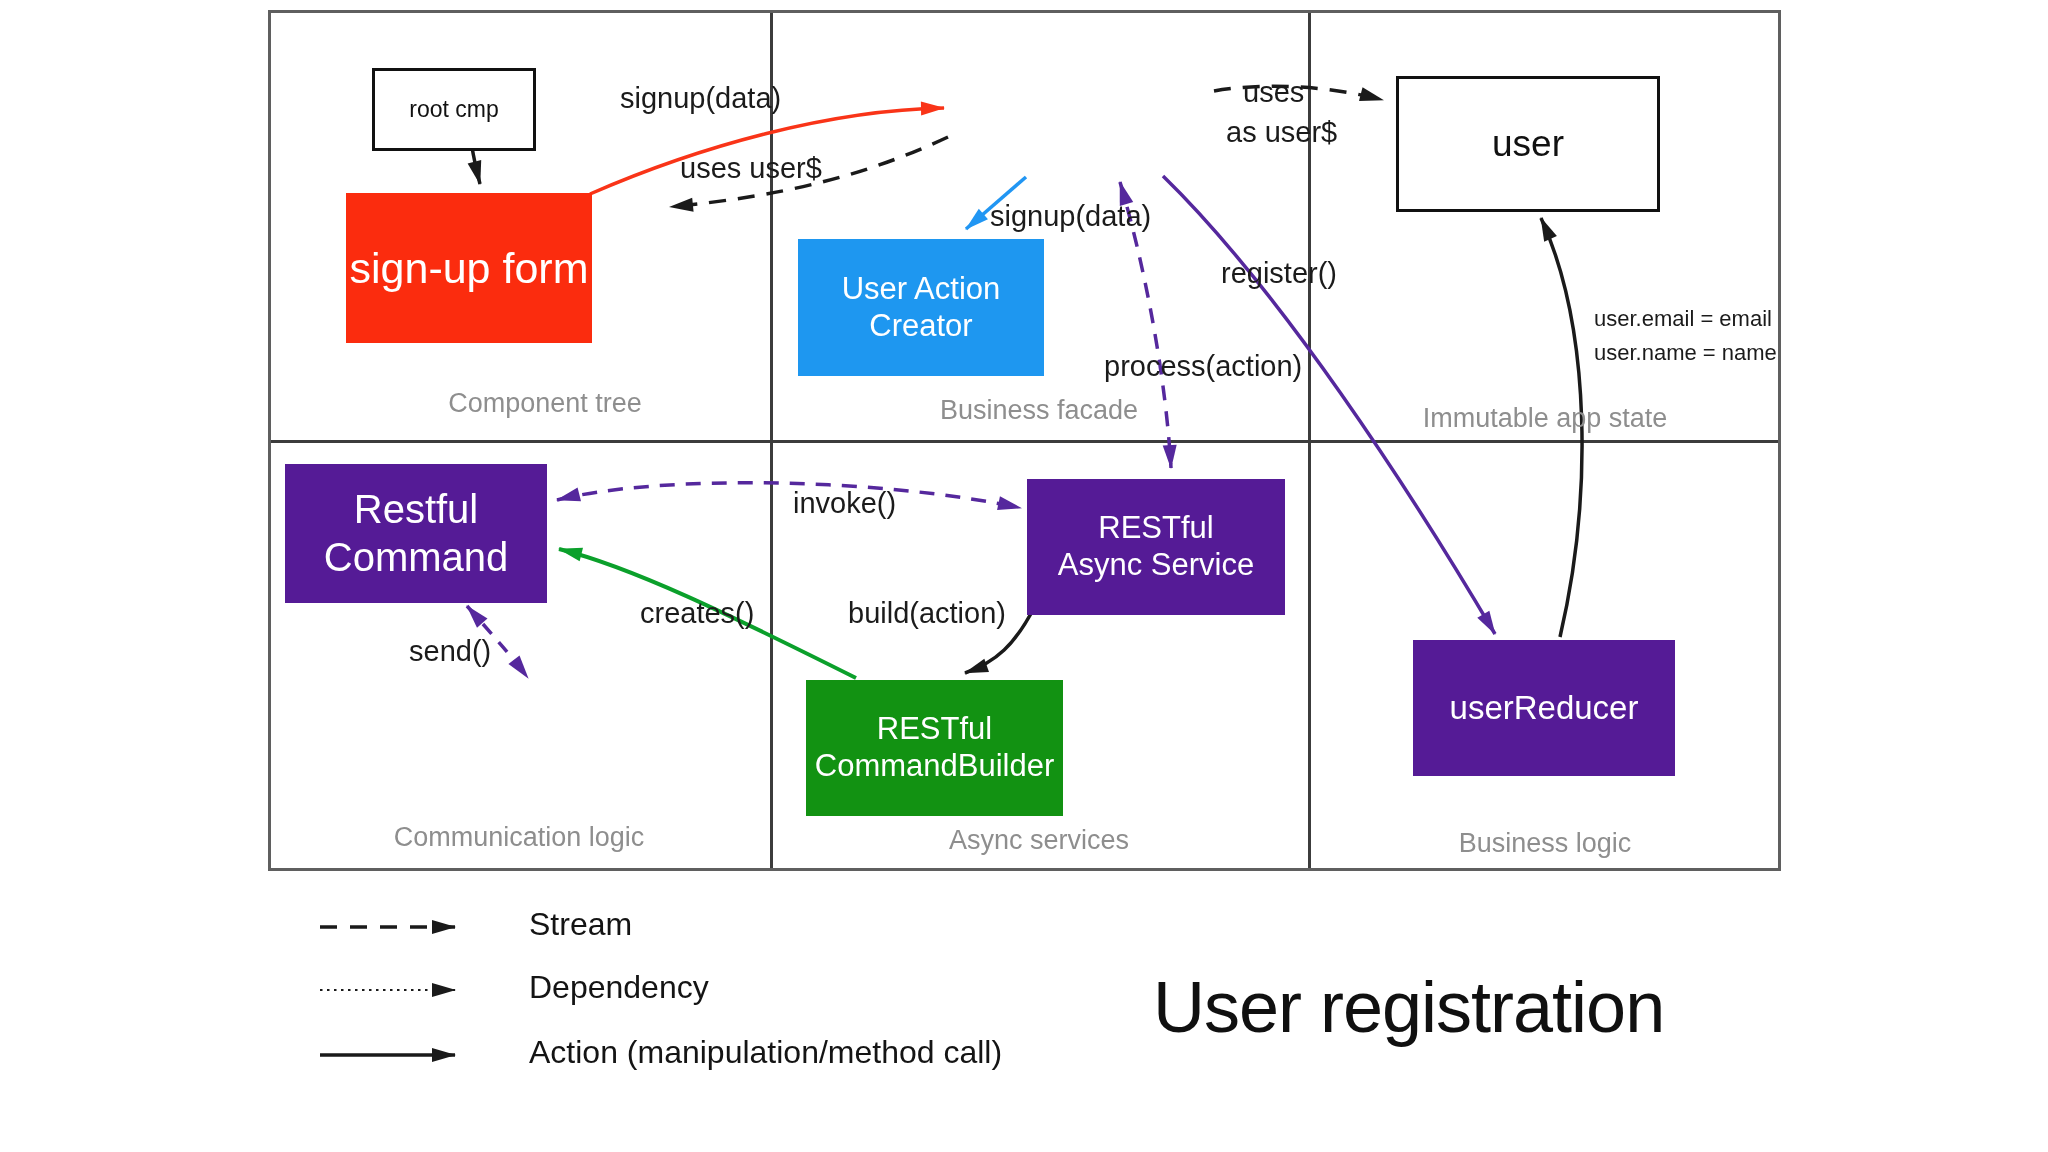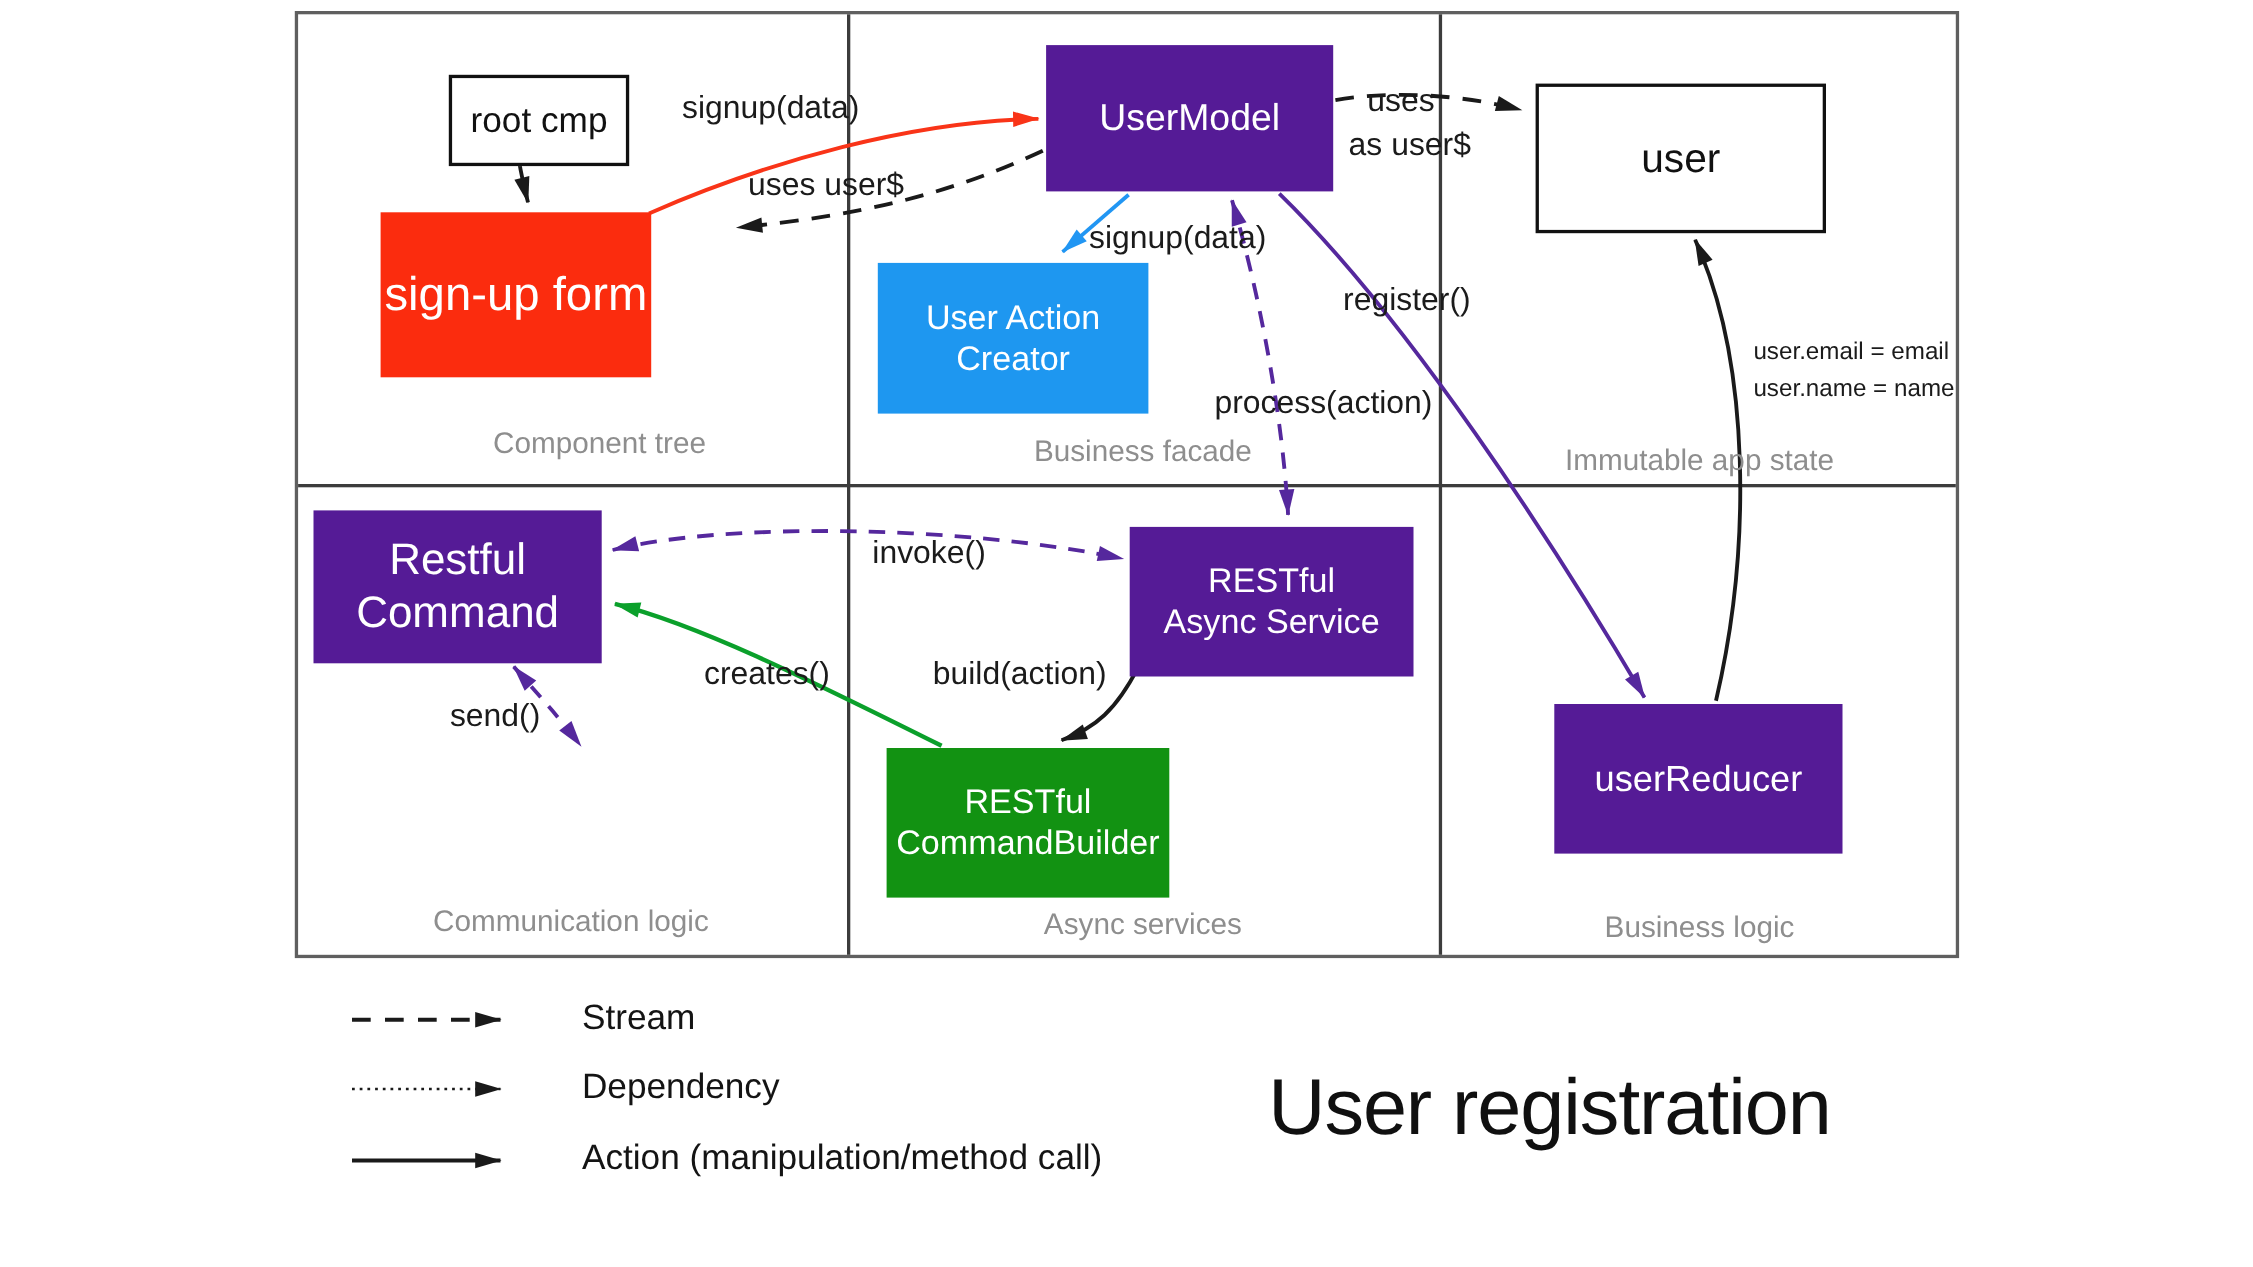--- a/index.html
+++ b/index.html
@@ -80,31 +80,28 @@
     <path d="M557,500 C660,474 880,478 1021,508" class="pur" fill="none" stroke-width="3.5" stroke-dasharray="15 11" marker-start="url(#ap)" marker-end="url(#ap)"></path>
     <path d="M856,678 C730,615 632,567 559,549" class="grn" fill="none" stroke-width="4" marker-end="url(#ag)"></path>
     <path d="M1035,606 C1015,645 996,662 965,673" class="blk" fill="none" stroke-width="3.5" marker-end="url(#ab)"></path>
     <path d="M467,606 C490,632 508,652 528,678" class="pur" fill="none" stroke-width="3.5" stroke-dasharray="13 11" marker-start="url(#ap)" marker-end="url(#ap)"></path>
 
     <path d="M320,927 L455,927" class="blk" fill="none" stroke-width="3.5" stroke-dasharray="17 13" marker-end="url(#ab)"></path>
     <path d="M320,990 L455,990" class="blk" fill="none" stroke-width="2.2" stroke-dasharray="2.5 4.5" marker-end="url(#ab)"></path>
     <path d="M320,1055 L455,1055" class="blk" fill="none" stroke-width="3.5" marker-end="url(#ab)"></path>
   </svg>
 
-  <div class="node light" style="left:408px;top:68px;width:158px;height:77px;font-size:32px">
+  <div class="node light" style="left:372px;top:68px;width:158px;height:77px;font-size:23px">
     <span>root cmp</span>
     </div>
 
   <div class="node n-red" style="left:346px;top:193px;width:246px;height:150px;font-size:43px;font-weight:300">
     <span>sign-up form</span>
     </div>
 
-  <div class="node n-purple" style="left:951px;top:41px;width:261px;height:133px;font-size:34px">
-    <span>UserModel</span>
-    </div>
 
   <div class="node n-blue" style="left:798px;top:239px;width:246px;height:137px;font-size:31px;padding:0 28px;box-sizing:border-box">
     <span>User Action Creator</span>
     </div>
 
   <div class="node light" style="left:1396px;top:76px;width:258px;height:130px;font-size:37px">
     <span>user</span>
     </div>
 
   <div class="node n-purple" style="left:285px;top:464px;width:262px;height:139px;font-size:40px;padding:0 55px;box-sizing:border-box">

